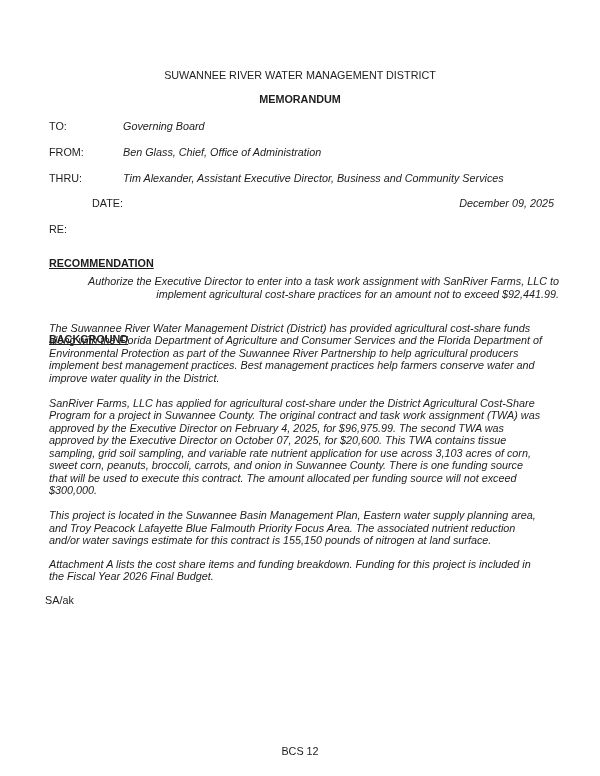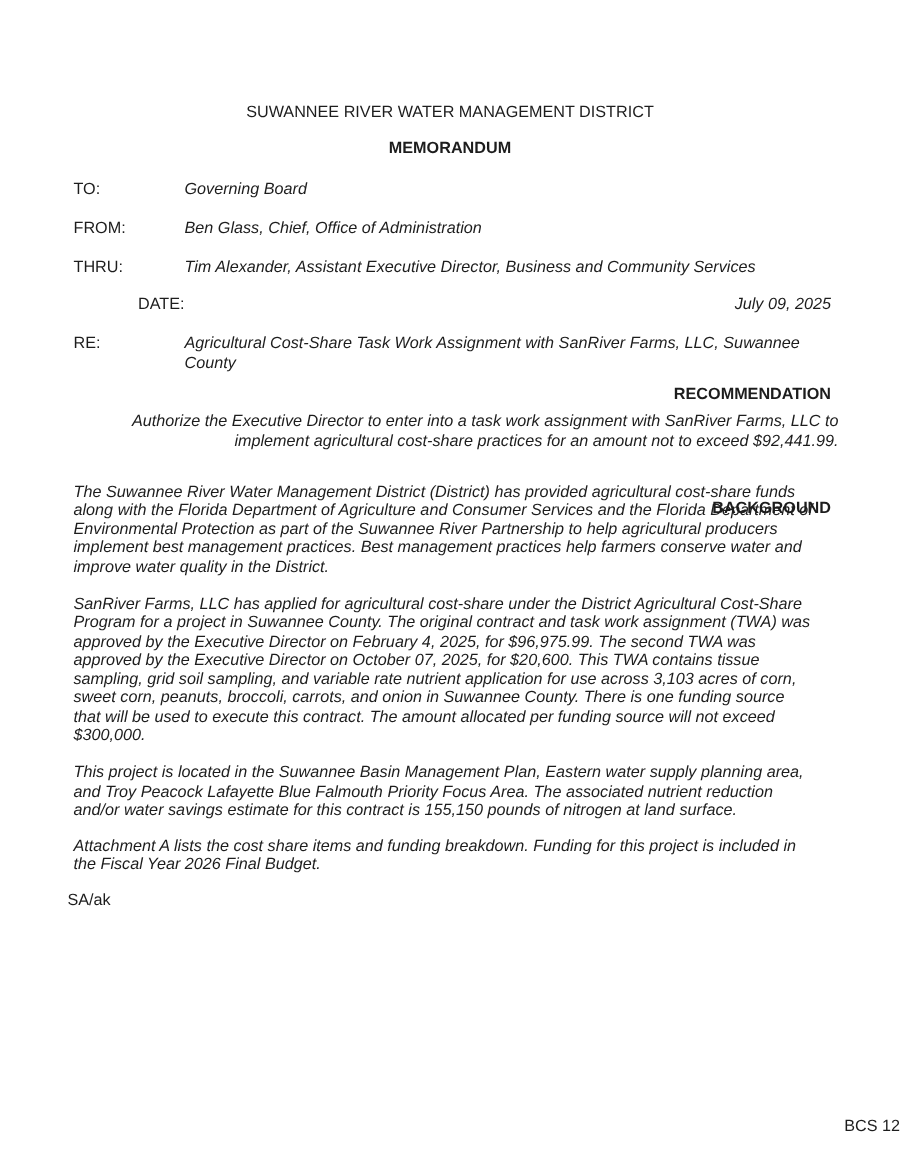--- a/index.html
+++ b/index.html
@@ -26,33 +26,33 @@
   .mr0 { top: 120px; }
   .mr1 { top: 145.8px; }
   .mr2 { top: 171.6px; }
   .mr3 { top: 197.4px; text-align: right; }
   .mr4 { top: 223.2px; }
   .meta-label { width: 74px; flex: 0 0 74px; }
   .meta-value { flex: 1; }
   .sec-heading {
     left: 49px; width: 505px;
     font-weight: bold;
+    text-decoration: underline;
     text-underline-offset: 1px;
-    text-align: right;
   }
   .h-rec { top: 256.5px; }
   .h-bg  { top: 308.5px; margin-top: 24px; }
   .para { left: 49px; width: 510px; }
   .p-rec { top: 275px; text-align: right; }
   .p-bg1 { top: 321.5px; }
   .p-bg2 { top: 396.5px; }
   .p-bg3 { top: 509px; }
   .p-bg4 { top: 557.5px; }
   .closing { top: 594px; left: 45px; width: 505px; }
-  .footer  { top: 745px; text-align: right; }
+  .footer  { top: 745px; }
 </style>
 </head>
 <body>
 
 <div class="page">
 
   <div class="abs center t-org">SUWANNEE RIVER WATER MANAGEMENT DISTRICT</div>
 
   <div class="abs center t-memo">MEMORANDUM</div>
 
@@ -66,27 +66,25 @@
     <span class="meta-value ml">Ben Glass, Chief, Office of Administration</span>
   </div>
 
   <div class="abs meta-row mr2">
     <span class="meta-label">THRU:</span>
     <span class="meta-value ml">Tim Alexander, Assistant Executive Director, Business and Community Services</span>
   </div>
 
   <div class="abs meta-row mr3">
     <span class="meta-label">DATE:</span>
-    <span class="meta-value ml">July 09, 2025</span>
+    <span class="meta-value ml">December 09, 2025</span>
   </div>
 
   <div class="abs meta-row mr4">
     <span class="meta-label">RE:</span>
-    <span class="meta-value ml">Agricultural Cost-Share Task Work Assignment with SanRiver Farms, LLC, Suwannee
-County</span>
   </div>
 
   <div class="abs sec-heading h-rec">RECOMMENDATION</div>
 
   <div class="abs para ml p-rec">Authorize the Executive Director to enter into a task work assignment with SanRiver Farms, LLC to
 implement agricultural cost-share practices for an amount not to exceed $92,441.99.</div>
 
   <div class="abs sec-heading h-bg">BACKGROUND</div>
 
   <div class="abs para ml p-bg1">The Suwannee River Water Management District (District) has provided agricultural cost-share funds

